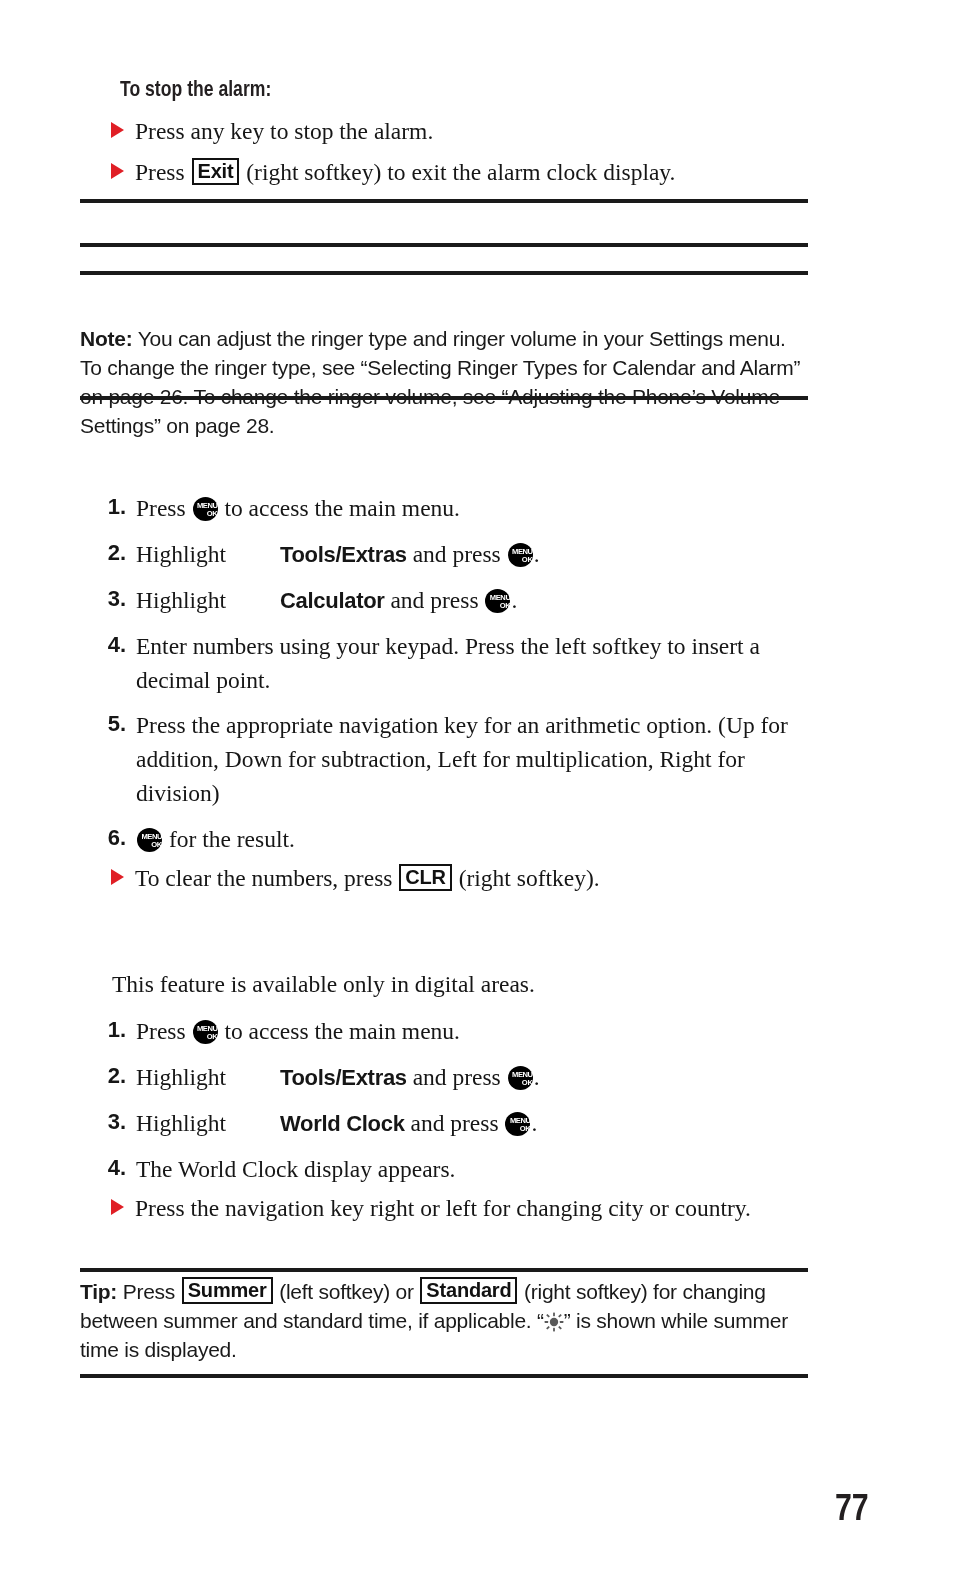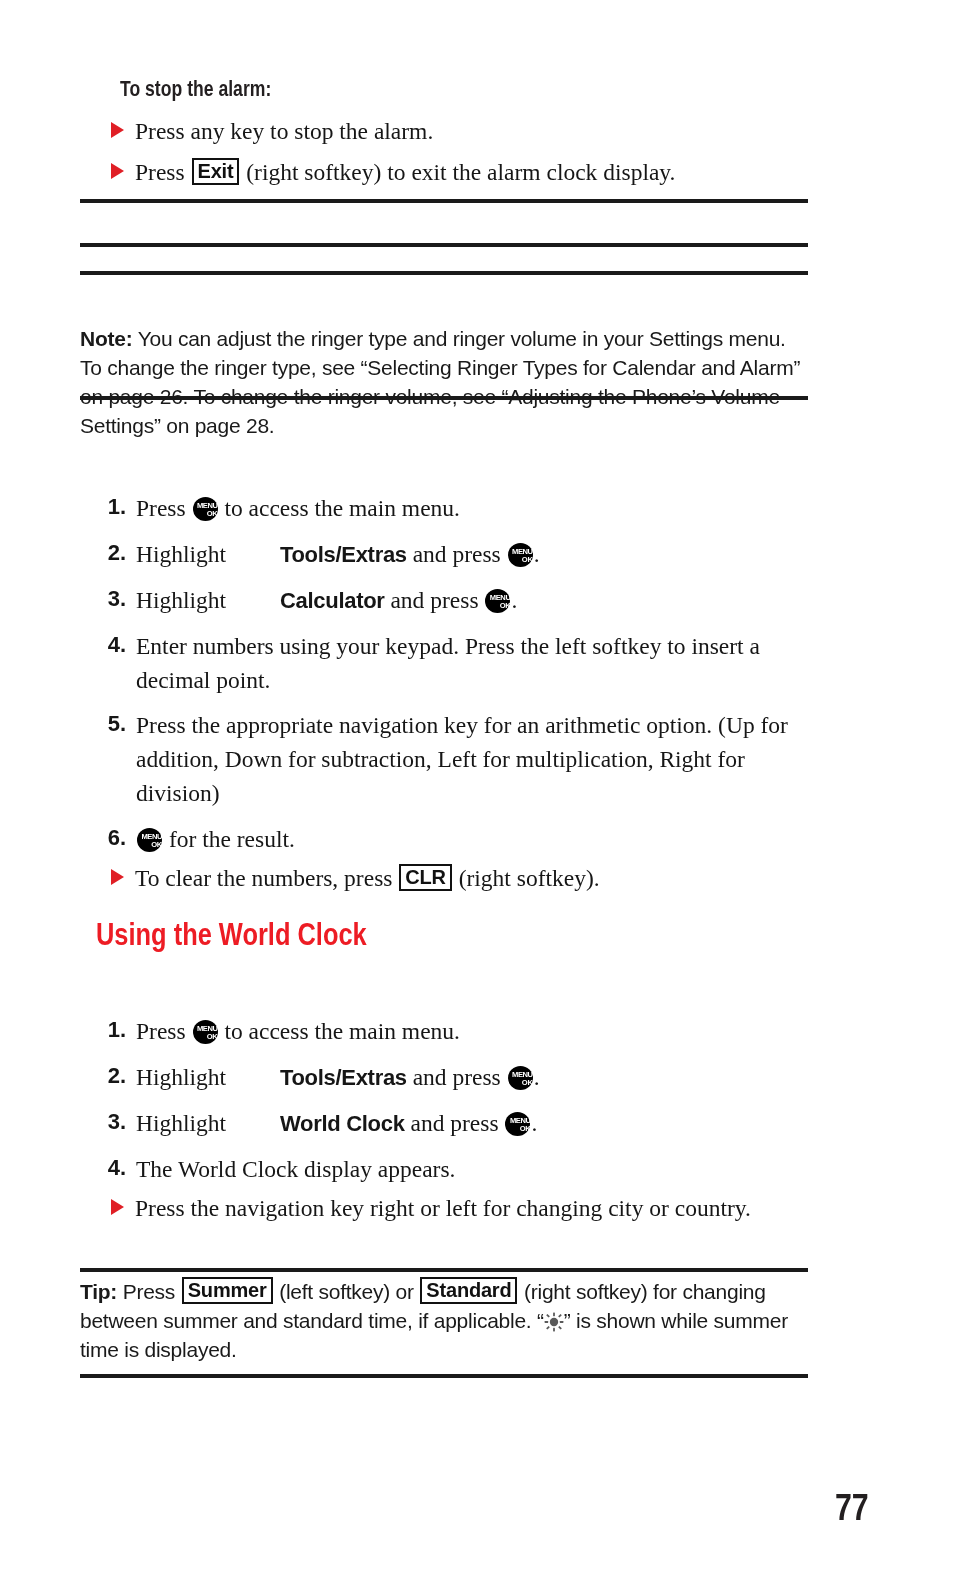--- a/index.html
+++ b/index.html
@@ -240,24 +240,22 @@
       <span>6.</span>
     </div>
     <div class="rowtext" style="left:136px; top:822px; width:680px;"><span class="menuok"><span class="m1">MENU</span><span class="m2">OK</span></span><span> for the result.</span></div>
   </div>
 
   <div>
     <div class="marker-tri" style="left:111px; top:869px;"></div>
     <div class="rowtext" style="left:135px; top:861px; width:690px;"><span>To clear the numbers, press </span><span class="keycap">CLR</span><span> (right softkey).</span></div>
   </div>
 
-  <div class="redhead" style="left:96px; top:917px;">
-    <span>Using the World Clock</span>
-  </div>
-
+
+  <div class="body" style="left:112px; top:967px; width:700px;">This feature is available only in digital areas.</div>
 
   <div>
     <div class="marker-num" style="left:100px; top:1017px;">
       <span>1.</span>
     </div>
     <div class="rowtext" style="left:136px; top:1014px; width:680px;"><span>Press </span><span class="menuok"><span class="m1">MENU</span><span class="m2">OK</span></span><span> to access the main menu.</span></div>
   </div>
 
   <div>
     <div class="marker-num" style="left:100px; top:1063px;">

